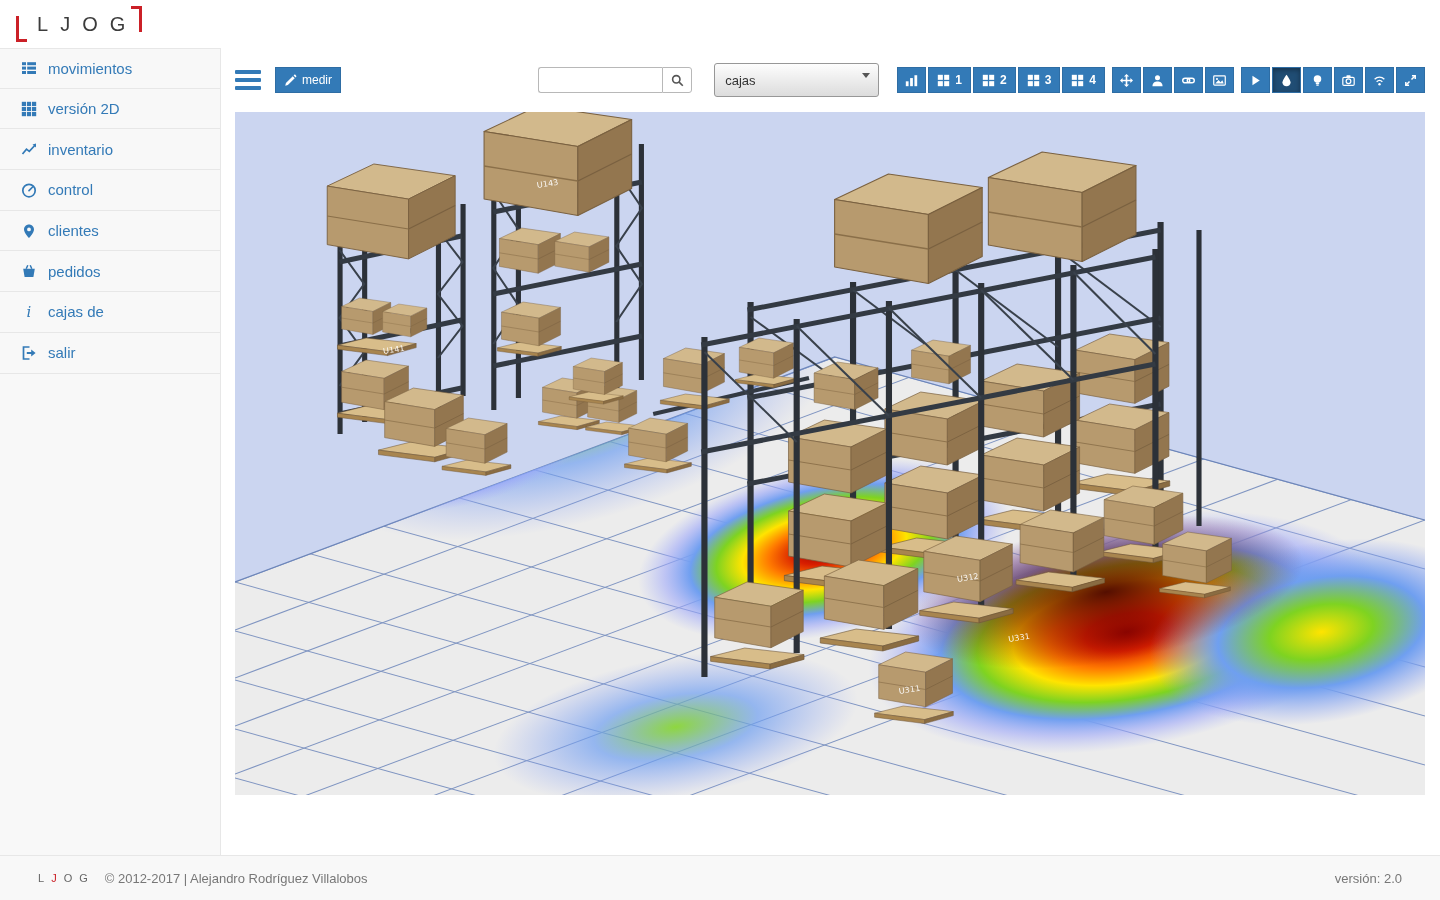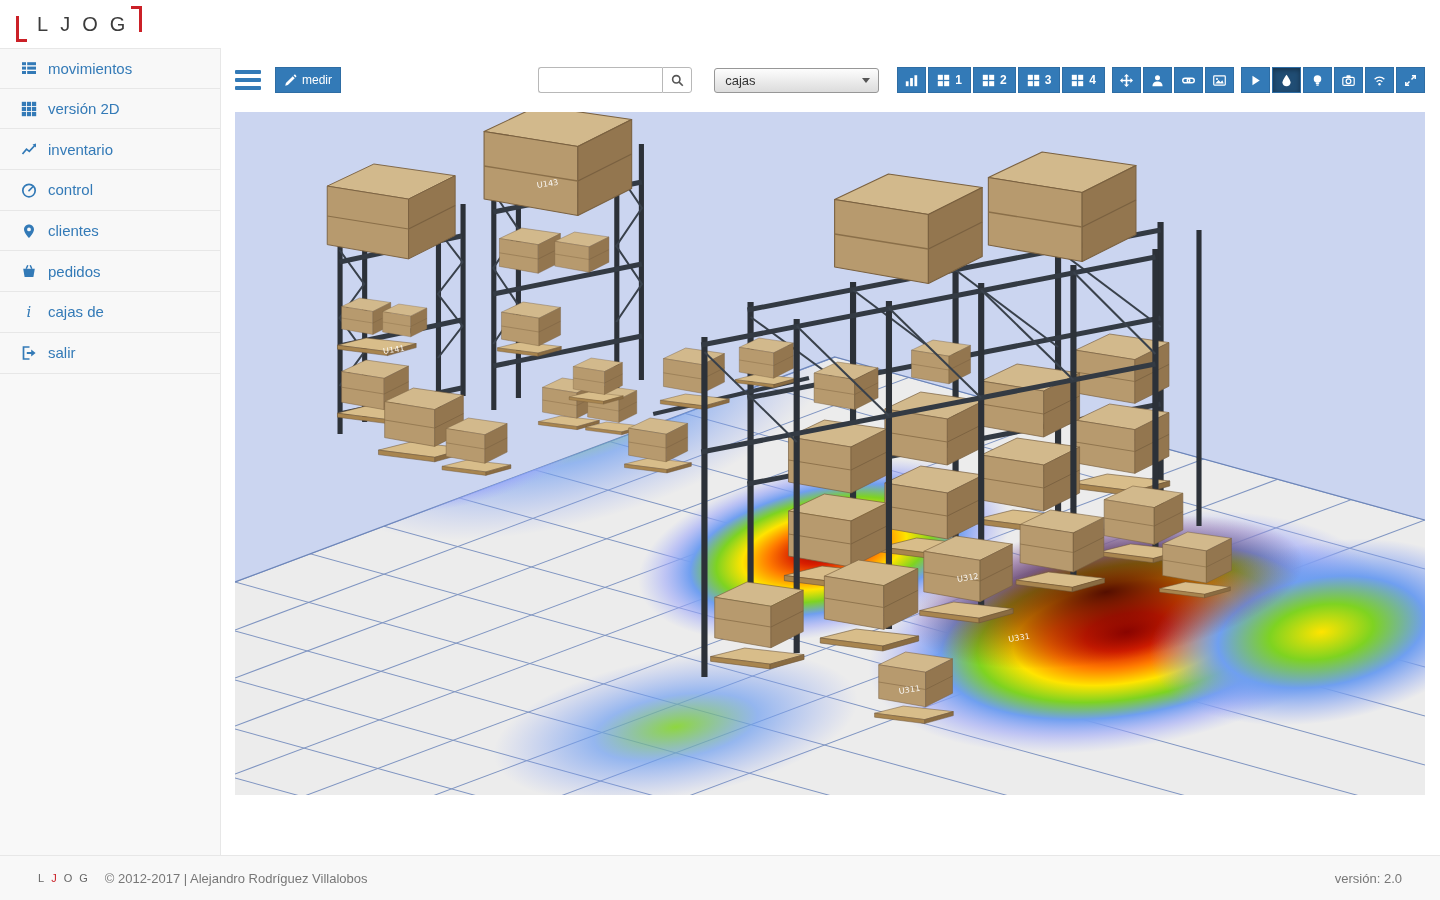--- a/index.html
+++ b/index.html
@@ -41,21 +41,21 @@
   .btn .num{font-weight:bold;font-size:12px;}
   .sp{flex:1;}
   .search-group{display:flex;}
   .search-group input{height:26px;width:124px;border:1px solid #b8b8b8;border-right:none;
     border-radius:3px 0 0 3px;padding:0 8px;font-size:13px;outline:none;background:#fff;
     font-family:"Liberation Sans",sans-serif;}
   .search-btn{width:30px;height:26px;background:#fff;border:1px solid #b8b8b8;border-radius:0 3px 3px 0;
     display:flex;align-items:center;justify-content:center;color:#555;cursor:pointer;}
   .search-btn svg{width:13px;height:13px;}
   .select-wrap{position:relative;margin-left:22px;}
-  .select-wrap select{appearance:none;-webkit-appearance:none;width:165px;height:25px;border:1px solid #979797;
+  .select-wrap select{appearance:none;-webkit-appearance:none;width:165px;height:34px;border:1px solid #979797;
     border-radius:3px;background:linear-gradient(#fdfdfd,#dcdcdc);padding:0 24px 0 10px;font-size:13px;color:#333;
     cursor:pointer;font-family:"Liberation Sans",sans-serif;outline:none;}
   .caret{position:absolute;right:9px;top:10px;width:0;height:0;border-left:4px solid transparent;
     border-right:4px solid transparent;border-top:5px solid #555;pointer-events:none;}
   .btn-group{display:flex;gap:2px;margin-left:7px;}
   .btn-group.first{margin-left:18px;}
 
   
   .viewport{margin:0 15px 0 14px;height:683px;cursor:grab;}
   .viewport svg{display:block;}

